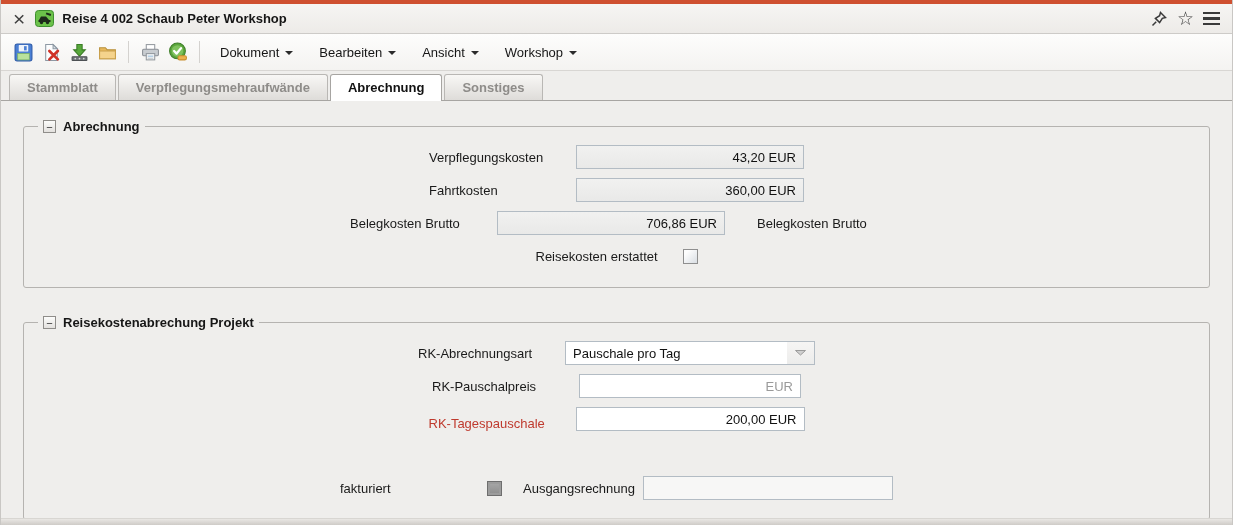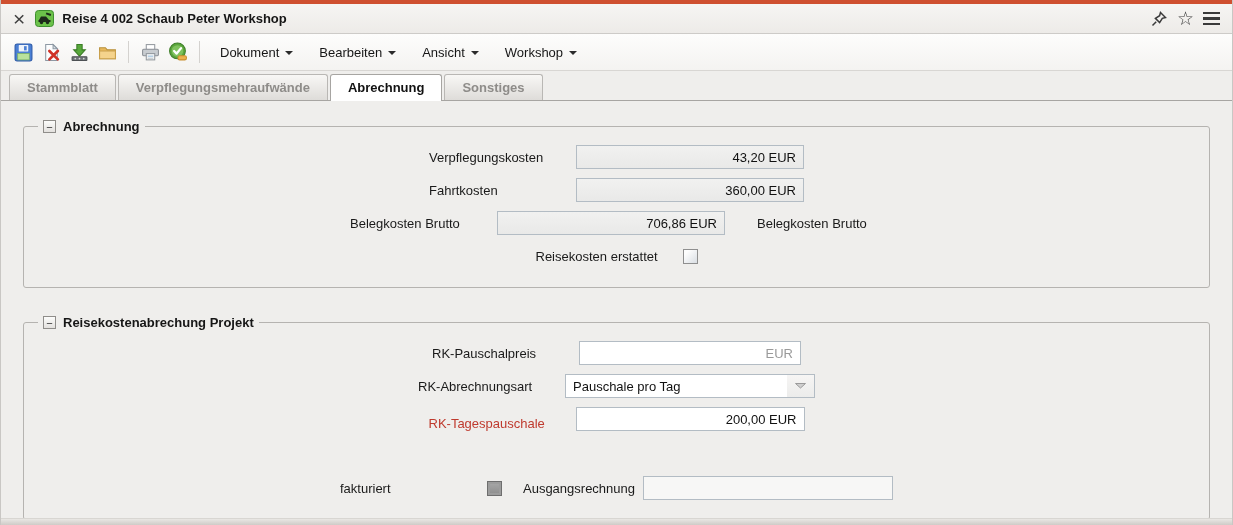--- a/index.html
+++ b/index.html
@@ -286,36 +286,36 @@
       </div>
     </fieldset>
 
     <fieldset>
       <legend>
         <span class="collapse-box">−</span>
         <span>Reisekostenabrechung Projekt</span>
       </legend>
 
       <div class="row">
-        <span class="lbl">RK-Pauschalpreis</span>
-        <input class="field w3" placeholder="EUR" style="">
-      </div>
-
-      <div class="row">
         <span class="lbl">RK-Abrechnungsart</span>
         <span class="dropdown">
           <span class="dd-text">Pauschale pro Tag</span>
           <span class="dd-btn">
             <svg width="13" height="8" viewBox="0 0 13 8">
               <path d="M1.5 1.5 H11.5 L6.5 6 Z" fill="#cfcfcf" stroke="#9a9a9a"></path>
             </svg>
           </span>
         </span>
       </div>
 
+      <div class="row">
+        <span class="lbl">RK-Pauschalpreis</span>
+        <input class="field w3" placeholder="EUR" style="">
+      </div>
+
       <div class="row" style="min-height:60px; align-items:flex-start;">
         <span class="lbl-red-wrap">
           <span class="lbl lbl-red">RK-Tagespauschale</span>
         </span>
         <input class="field w4" value="200,00 EUR" style="">
       </div>
 
       <div class="row" style="margin-top:2px;">
         <span class="lbl">fakturiert</span>
         <span class="checkbox disabled"></span>

